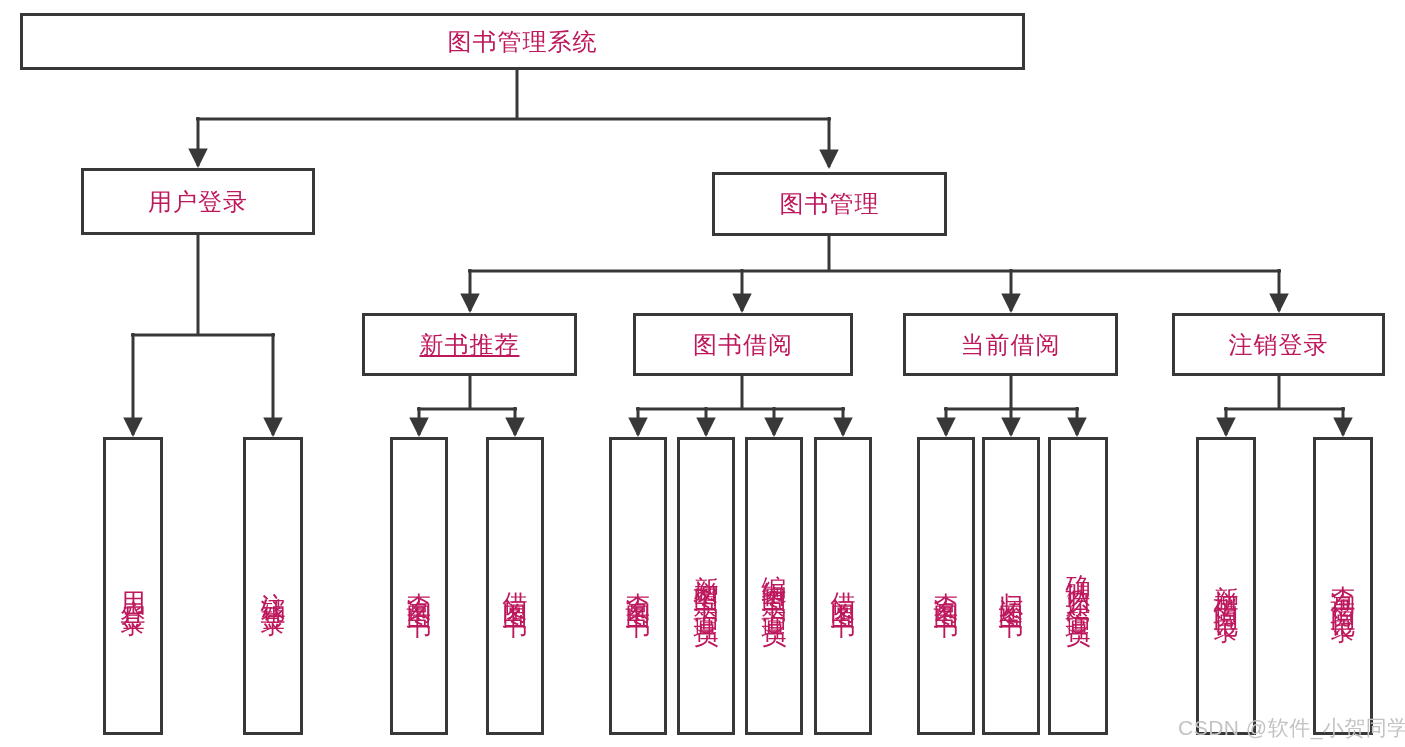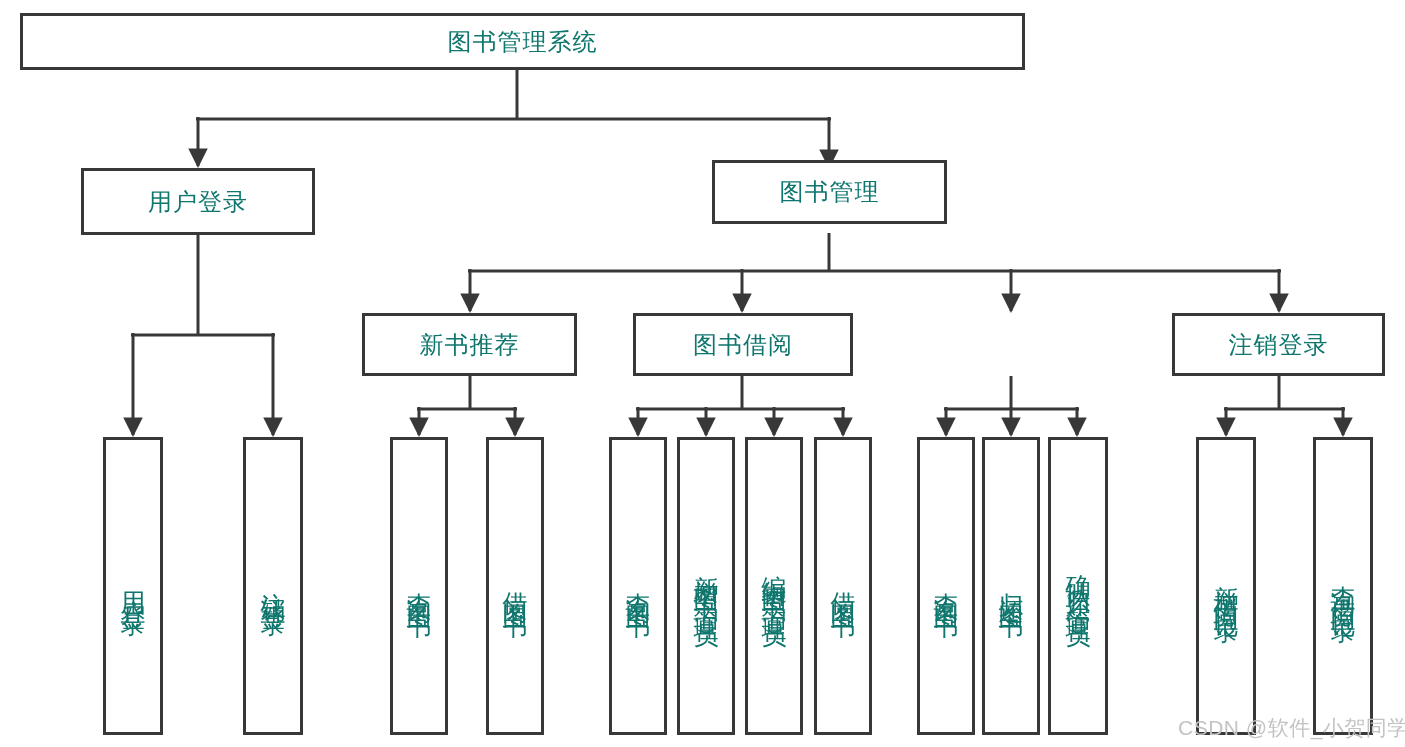--- a/index.html
+++ b/index.html
@@ -10,21 +10,21 @@
     background: #ffffff;
     font-family: "Liberation Sans", sans-serif;
     overflow: hidden;
   }
   #wires { position: absolute; left: 0; top: 0; z-index: 1; }
   .node {
     position: absolute;
     box-sizing: border-box;
     background: #ffffff;
     border: 3px solid #383838;
-    color: #0f766e;
+    color: #be185d;
     display: flex;
     align-items: center;
     justify-content: center;
     z-index: 2;
   }
   .node-h { font-size: 24px; letter-spacing: 1px; white-space: nowrap; }
   .node-v {
     font-size: 25px;
     line-height: 1;
   }
@@ -114,29 +114,32 @@
     </g>
   </svg>
 
   <div class="node node-h" style="left:20px; top:13px; width:1005px; height:57px;">
     <span>图书管理系统</span>
   </div>
 
   <div class="node node-h" style="left:81px; top:168px; width:234px; height:67px;">
     <span>用户登录</span>
   </div>
-  <div class="node node-h" style="left:712px; top:160px; width:235px; height:64px;text-align:right;">
+  <div class="node node-h" style="left:712px; top:172px; width:235px; height:64px;text-align:right;">
     <span>图书管理</span>
   </div>
 
-  <div class="node node-h" style="left:362px; top:313px; width:215px; height:63px;">
+  <div class="node node-h" style="left:362px; top:313px; width:215px; height:63px;text-decoration:underline;">
     <span>新书推荐</span>
   </div>
   <div class="node node-h" style="left:633px; top:313px; width:220px; height:63px;">
     <span>图书借阅</span>
+  </div>
+  <div class="node node-h" style="left:903px; top:313px; width:215px; height:63px;">
+    <span>当前借阅</span>
   </div>
   <div class="node node-h" style="left:1172px; top:313px; width:213px; height:63px;">
     <span>注销登录</span>
   </div>
 
   <div class="node node-v" style="left:103px; top:437px; width:60px; height:298px;">
     <span>用户登录</span>
   </div>
   <div class="node node-v" style="left:243px; top:437px; width:60px; height:298px;">
     <span>注销登录</span>

